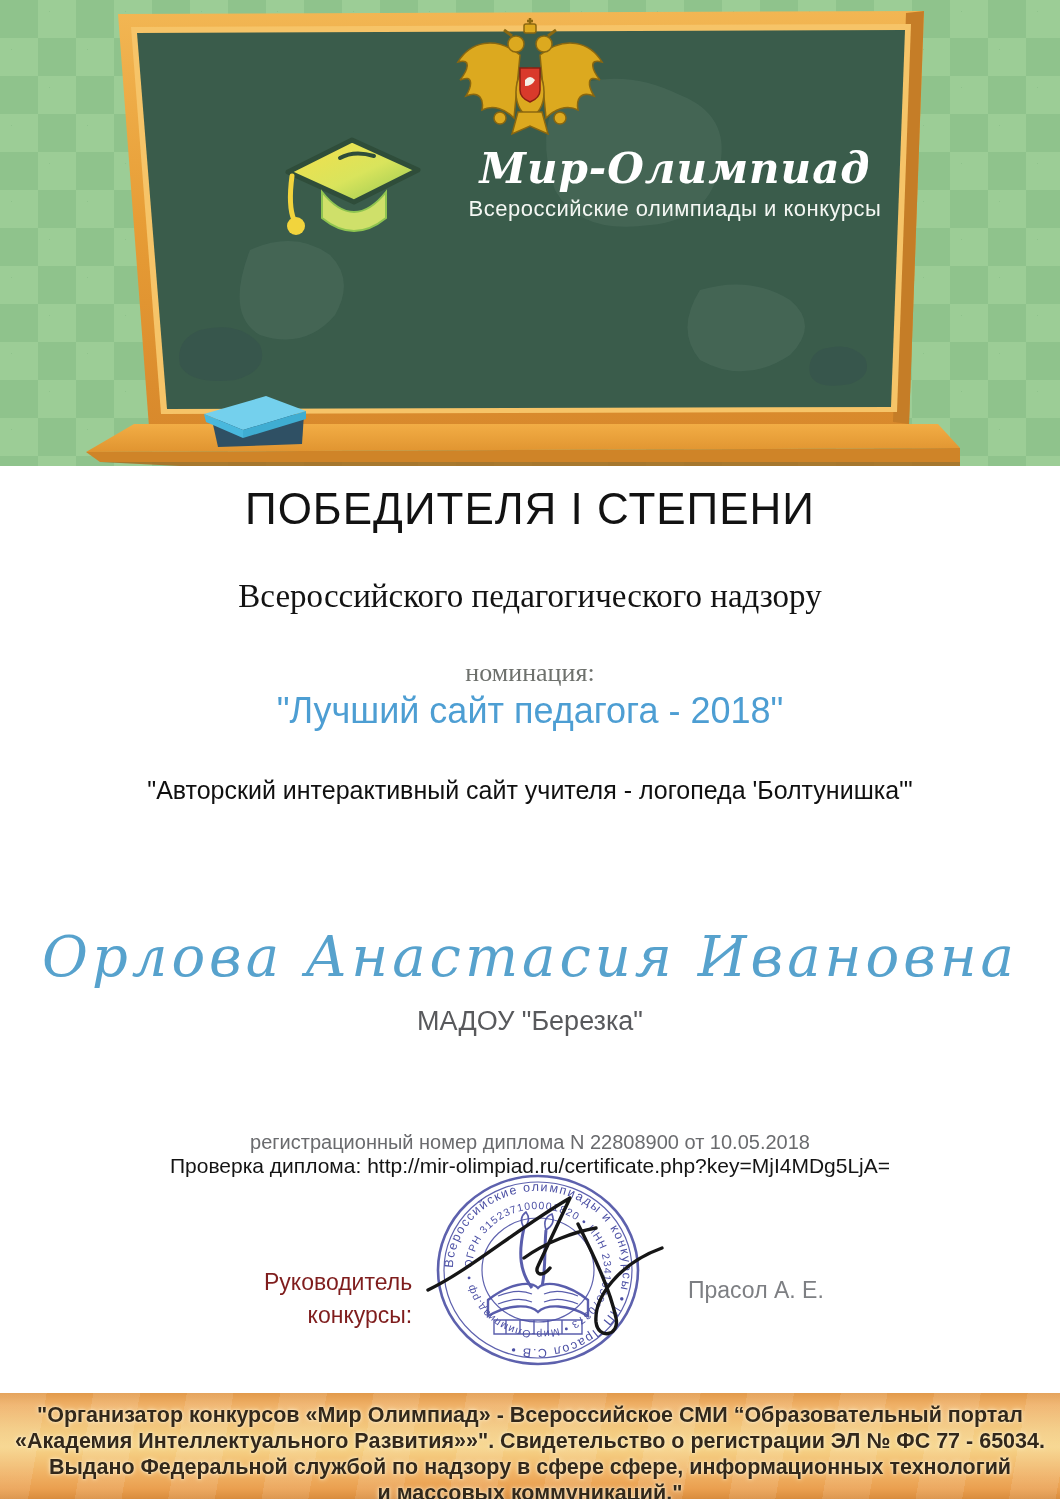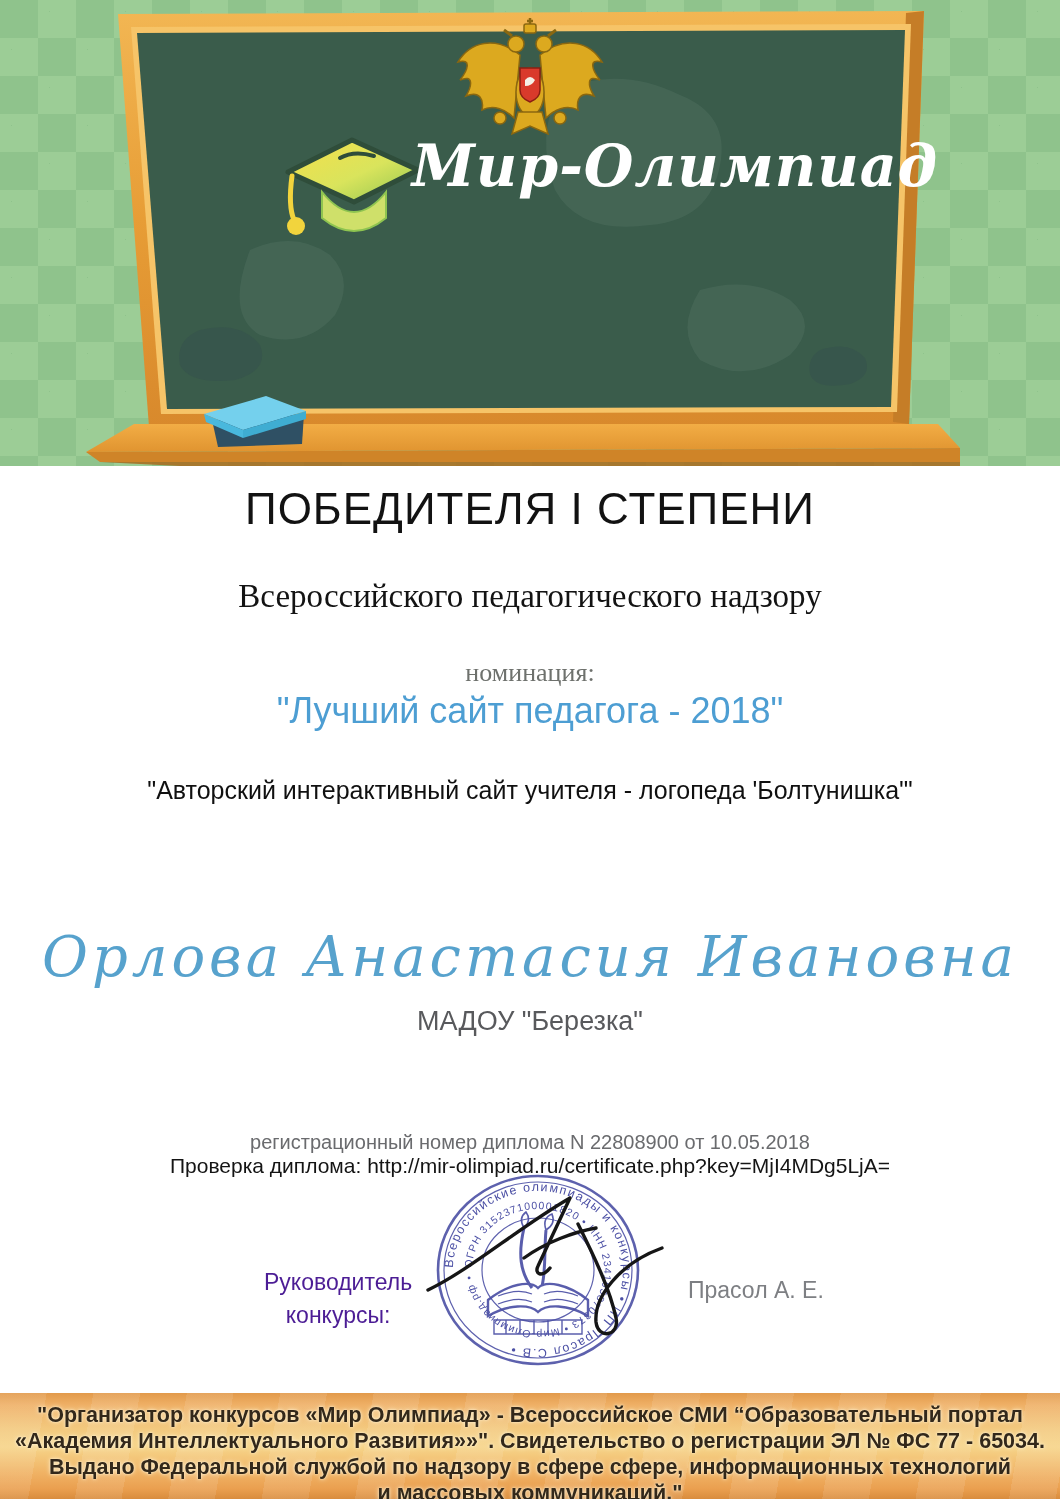--- a/index.html
+++ b/index.html
@@ -9,35 +9,35 @@
   .header-bg{position:absolute;left:0;top:0;width:1060px;height:466px;
     background-color:#8fc38c;
     background-image:
       linear-gradient(45deg,#9ccd96 25%,transparent 25%,transparent 75%,#9ccd96 75%),
       linear-gradient(45deg,#9ccd96 25%,transparent 25%,transparent 75%,#9ccd96 75%);
     background-position:0 0,38px 38px;background-size:76px 76px;}
   .board-svg{position:absolute;left:0;top:0;}
   
   .ctr{position:absolute;left:0;right:0;text-align:center;}
   .brand-script{font-family:"DejaVu Serif","Liberation Serif",serif;font-style:italic;font-weight:bold;
-    color:#ffffff;font-size:57px;letter-spacing:1px;}
+    color:#ffffff;font-size:42px;letter-spacing:1px;margin-top:12px;}
   .brand-tag{color:#f4f7f3;font-size:22px;letter-spacing:.5px;}
   .board-title{color:#fbfbf8;font-size:96px;font-weight:400;letter-spacing:14px;}
   .award-title{color:#121212;font-size:44px;letter-spacing:1px;}
   .contest{font-family:"Liberation Serif",serif;color:#131313;font-size:33px;}
   .nom-label{font-family:"Liberation Serif",serif;color:#6e716d;font-size:26px;}
   .nomination{color:#4d9ed3;font-size:36px;}
   .work-title{color:#101010;font-size:25px;}
   .awarded-label{color:#4d4e52;font-size:23px;}
   .recipient{font-family:"DejaVu Serif","Liberation Serif",serif;font-style:italic;
     color:#57a2cd;font-size:56px;letter-spacing:4px;}
   .org{color:#58595c;font-size:27px;}
   .reg{color:#6a6b6e;font-size:20px;}
   .verif{color:#141414;font-size:21px;}
-  .role{position:absolute;left:264px;top:1266px;color:#4c1d95;font-size:23px;line-height:33px;text-align:center;}
+  .role{position:absolute;left:264px;top:1266px;color:#7f1d1d;font-size:23px;line-height:33px;text-align:right;}
   .signatory{position:absolute;left:688px;top:1277px;color:#7d7f83;font-size:23px;}
   .stamp-wrap{position:absolute;left:420px;top:1168px;width:250px;height:210px;overflow:visible;}
   
   .footer{position:absolute;left:0;top:1393px;width:1060px;height:106px;
     background:linear-gradient(180deg,#e29a4b 0px,#efb066 12px,#f3c97e 36px,#f6d488 54px,#f0b264 80px,#ea9f4f 96px,#d98c3d 106px);}
   .footer:before{content:"";position:absolute;inset:0;
     background:repeating-linear-gradient(100deg,rgba(255,255,255,.10) 0 46px,rgba(255,255,255,0) 46px 92px);}
   .footer-text{position:relative;padding-top:9px;text-align:center;color:#33281a;
     font-size:21.5px;line-height:26px;font-weight:bold;
     text-shadow:0 0 5px rgba(255,243,210,.95),0 0 2px rgba(255,248,225,.9);}
@@ -116,20 +116,21 @@
       <circle cx="560" cy="118" r="6"></circle>
     </g>
 
     <g>
       <path d="M520,68 h20 v22 q0,8 -10,12 q-10,-4 -10,-12 z" fill="#d93a2b" stroke="#8a1f12" stroke-width="1.5"></path>
       <path d="M525,80 q5,-6 10,0 q-3,6 -10,6 z" fill="#f5f0e6"></path>
     </g>
   </svg>
 
   <div class="ctr brand-script" style="top:132px;left:290px;right:0;">Мир-Олимпиад</div>
+  <div class="ctr brand-tag" style="top:196px;left:290px;right:0;">Всероссийские олимпиады и конкурсы</div>
 
 
   <div class="ctr award-title" style="top:484px;">ПОБЕДИТЕЛЯ I СТЕПЕНИ</div>
   <div class="ctr contest" style="top:578px;">Всероссийского педагогического надзору</div>
   <div class="ctr nom-label" style="top:658px;">номинация:</div>
   <div class="ctr nomination" style="top:690px;">"Лучший сайт педагога - 2018"</div>
   <div class="ctr work-title" style="top:776px;">"Авторский интерактивный сайт учителя - логопеда 'Болтунишка'"</div>
   <div class="ctr recipient" style="top:924px;">Орлова Анастасия Ивановна</div>
   <div class="ctr org" style="top:1006px;">МАДОУ "Березка"</div>
   <div class="ctr reg" style="top:1131px;">регистрационный номер диплома N 22808900 от 10.05.2018</div>

